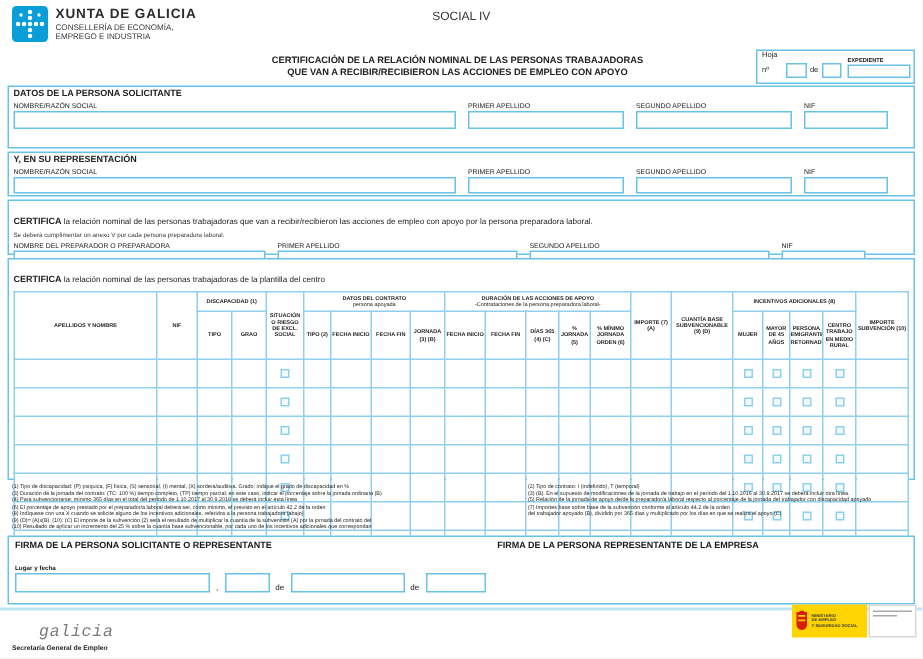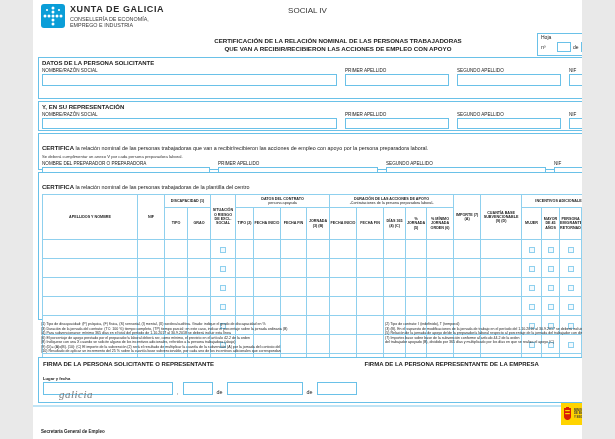--- a/index.html
+++ b/index.html
@@ -1,17 +1,17 @@
 <!DOCTYPE html>
 <html><head>
 <meta charset="utf-8">
 <style>
   * { margin:0; padding:0; box-sizing:border-box; }
   html,body { background:#e9e9e9; }
-  .page { position:relative; width:549px; height:439px; background:#fff;
+  .page { position:relative; width:615px; height:439px; background:#fff;
           font-family:"Liberation Sans",sans-serif; color:#1a1a1a; overflow:hidden;
           margin:0 auto; }
   
   .hdr { position:absolute; top:4px; left:8px; right:8px; height:30px; }
   .brand { display:flex; gap:5px; align-items:flex-start; }
   .brand-name { font-size:9px; font-weight:bold; letter-spacing:.6px; color:#2a2a2a; }
   .brand-dept { font-size:5.4px; line-height:6.4px; color:#3a3a3a; margin-top:2px; }
   .anexo { position:absolute; top:2px; left:50%; transform:translateX(-50%); font-size:8px; color:#333; }
   
   .form-title { position:absolute; top:37px; left:110px; width:390px; text-align:center;
@@ -59,22 +59,22 @@
   .firma { top:357px; height:46px; display:flex; padding:0; }
   .firma-left { flex:1; padding:3px 4px; position:relative; }
   .firma-right { flex:1; padding:3px 4px; }
   .firma-title { font-size:6px; font-weight:bold; }
   .lugar { font-size:4.2px; font-weight:bold; margin-top:9px; }
   .date-row { display:flex; align-items:flex-end; gap:4px; margin-top:1px; font-size:5.4px; }
   .d1 { width:130px; height:13px; } .d2 { width:30px; height:13px; }
   .d3 { width:76px; height:13px; } .d4 { width:40px; height:13px; }
   
   .footer-line { position:absolute; top:405px; left:0; width:615px; height:2px; background:#bfe4f5; }
-  .galicia { position:absolute; top:388px; left:26px; font-size:11px; font-style:italic;
-             color:#7a7a7a; font-family:Liberation Serif, serif; letter-spacing:.5px; }
+  .galicia { position:absolute; top:416px; left:26px; font-size:11px; font-style:italic;
+             color:#7a7a7a; font-family:Liberation Mono, monospace; letter-spacing:.5px; }
   .dept { position:absolute; top:429px; left:8px; font-size:4.5px; font-weight:bold; color:#222; }
   .ministry { position:absolute; top:403px; left:528px; display:flex; gap:1px; }
   .min-yellow { width:50px; height:22px; background:#ffd400; display:flex; align-items:center; gap:2px; padding:1px 2px; }
   .min-text { font-size:2.8px; line-height:3.3px; font-weight:bold; color:#3a3a3a; }
   .min-white { width:32px; height:22px; background:#fff; border:1px solid #d8d8d8; padding:3px 2px; display:flex; flex-direction:column; gap:2px; }
   .min-bar { height:1px; background:#aaa; }
   .min-bar.short { width:60%; }
 </style>
 </head>
 <body>

